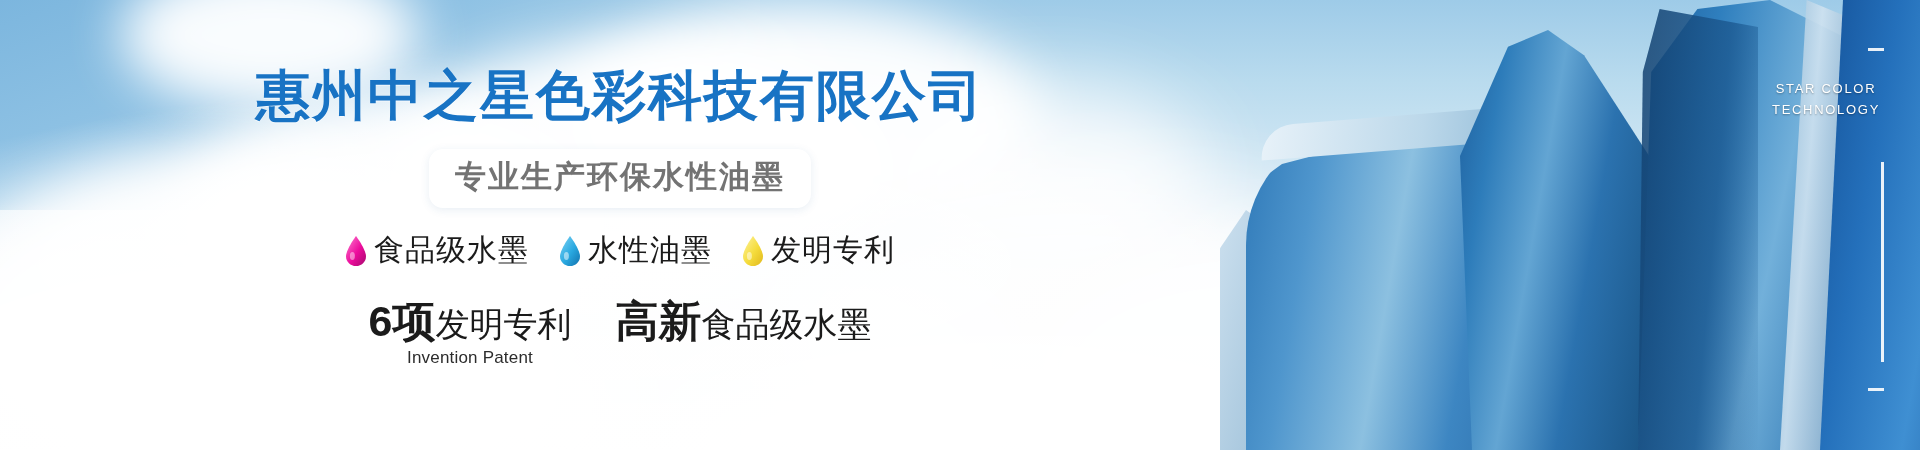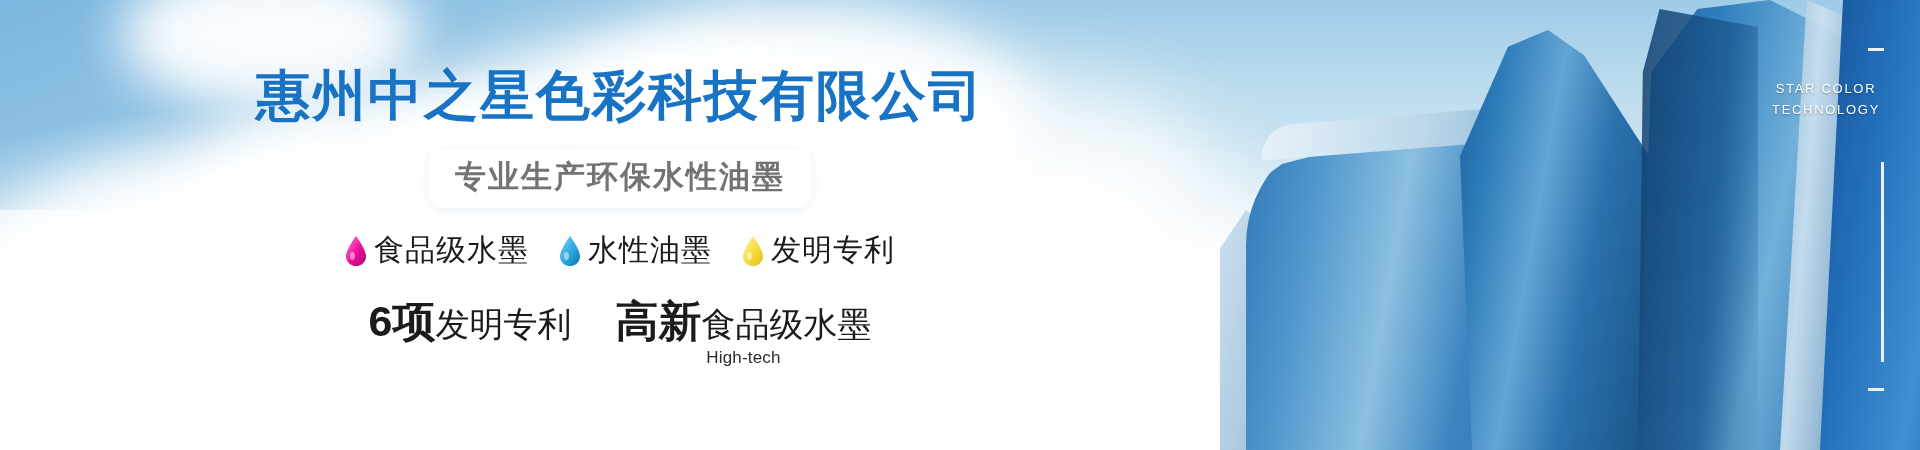--- a/index.html
+++ b/index.html
@@ -298,25 +298,25 @@
       </div>
 
     </div>
 
     <div class="badges">
 
       <div class="badge">
         <div class="badge-cn">
           <span class="lead">6项</span><span class="rest">发明专利</span>
         </div>
+        <div class="badge-en">Invention Patent</div>
       </div>
 
       <div class="badge">
         <div class="badge-cn">
           <span class="lead">高新</span><span class="rest">食品级水墨</span>
         </div>
-        <div class="badge-en">High-tech</div>
       </div>
 
     </div>
 
   </div>
 </div>
 
 </body></html>

